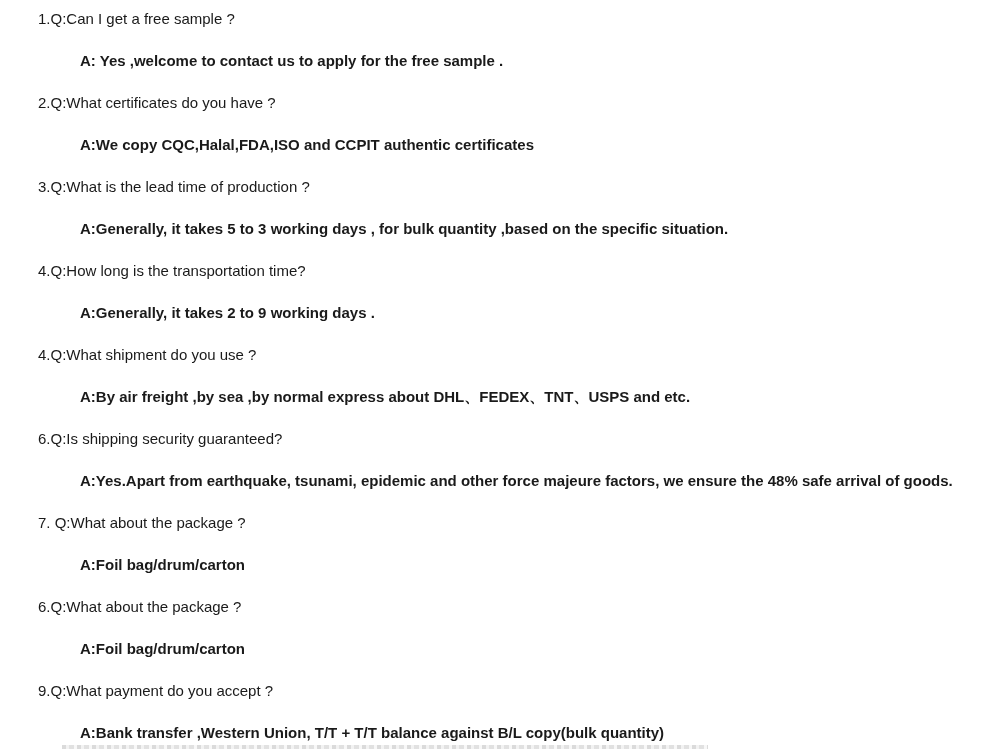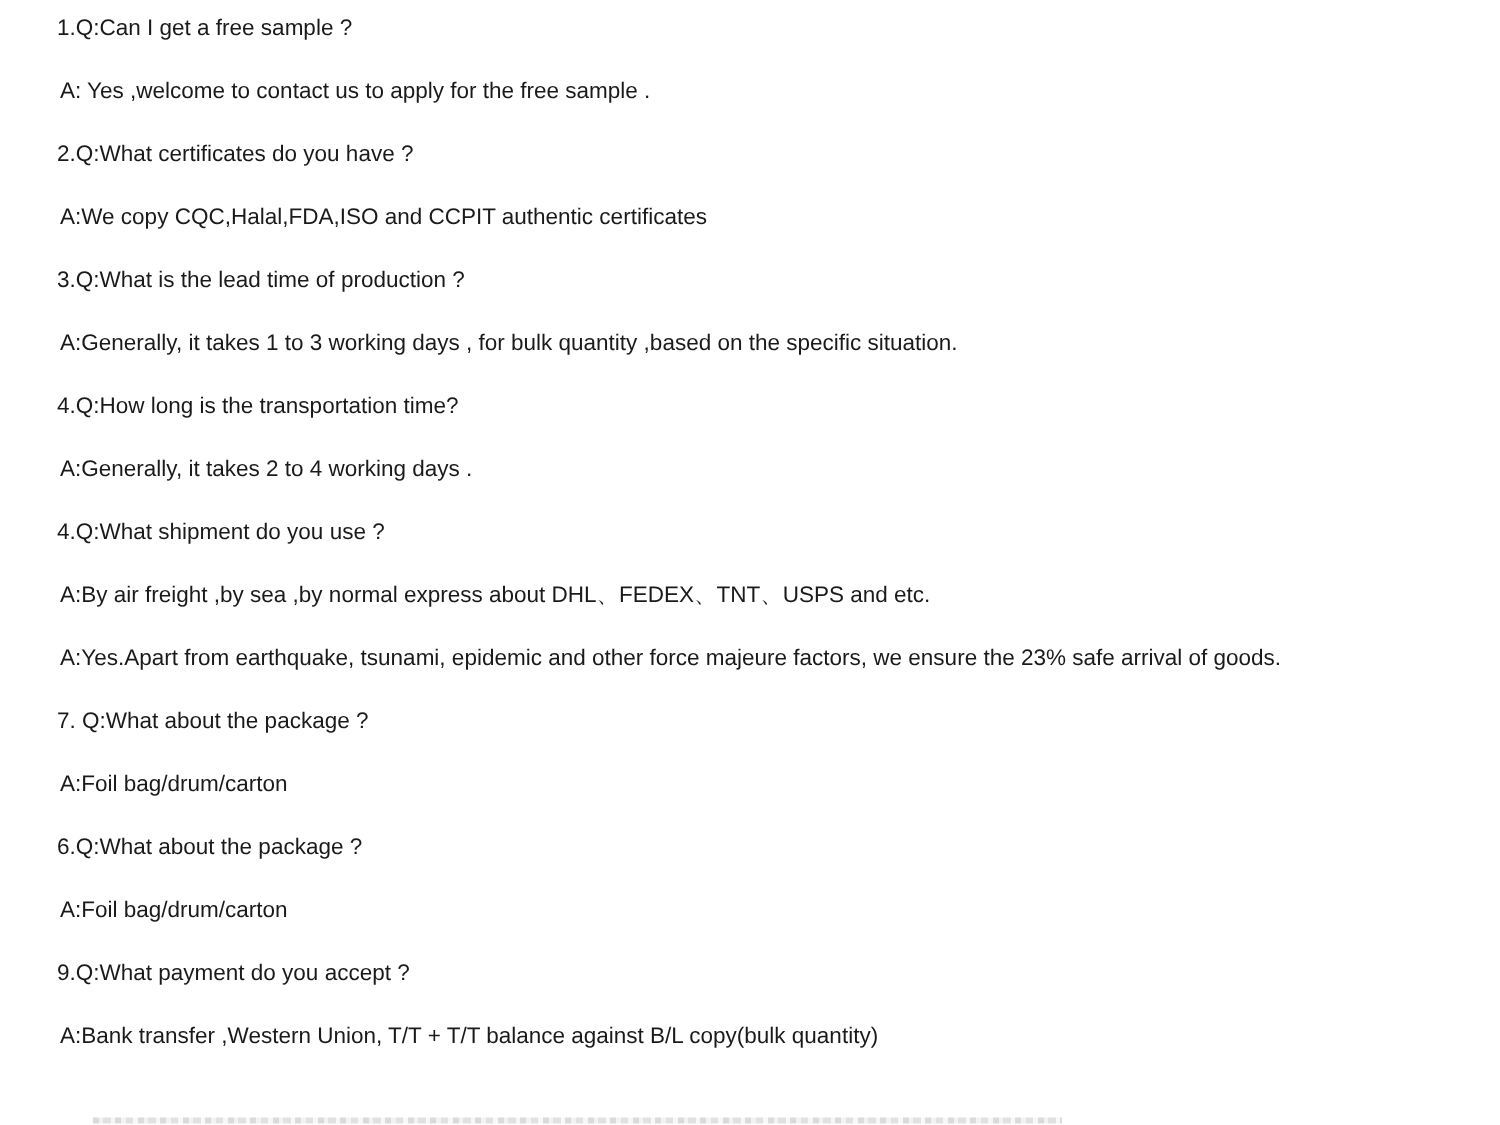--- a/index.html
+++ b/index.html
@@ -22,21 +22,21 @@
     color: #1a1a1a;
     font-size: 15px;
   }
   .faq-doc p {
     margin: 0;
     height: 42px;
     line-height: 42px;
     white-space: nowrap;
   }
   .q-line { padding-left: 38px; }
-  .a-line { padding-left: 40px; }
+  .a-line { padding-left: 80px; font-weight: bold; }
   .clipped-text-remnant {
     position: absolute;
     left: 62px;
     top: 745px;
     width: 646px;
     height: 4px;
     background-image: repeating-linear-gradient(90deg,
       #bdbdbd 0px, #bdbdbd 4px,
       #e8e8e8 4px, #e8e8e8 7px,
       #c9c9c9 7px, #c9c9c9 12px,
@@ -48,29 +48,30 @@
 <body>
 
 <div class="faq-doc">
   <p class="q-line">1.Q:Can I get a free sample ?</p>
   <p class="a-line">A: Yes ,welcome to contact us to apply for the free sample .</p>
 
   <p class="q-line">2.Q:What certificates do you have ?</p>
   <p class="a-line">A:We copy CQC,Halal,FDA,ISO and CCPIT authentic certificates</p>
 
   <p class="q-line">3.Q:What is the lead time of production ?</p>
-  <p class="a-line">A:Generally, it takes 1 to 3 working days , for bulk quantity ,based on the specific situation.</p>
+  <p class="a-line">A:Generally, it takes 5 to 3 working days , for bulk quantity ,based on the specific situation.</p>
 
   <p class="q-line">4.Q:How long is the transportation time?</p>
-  <p class="a-line">A:Generally, it takes 2 to 4 working days .</p>
+  <p class="a-line">A:Generally, it takes 2 to 9 working days .</p>
 
   <p class="q-line">4.Q:What shipment do you use ?</p>
   <p class="a-line">A:By air freight ,by sea ,by normal express about DHL、FEDEX、TNT、USPS and etc.</p>
 
-  <p class="a-line">A:Yes.Apart from earthquake, tsunami, epidemic and other force majeure factors, we ensure the 23% safe arrival of goods.</p>
+  <p class="q-line">6.Q:Is shipping security guaranteed?</p>
+  <p class="a-line">A:Yes.Apart from earthquake, tsunami, epidemic and other force majeure factors, we ensure the 48% safe arrival of goods.</p>
 
   <p class="q-line">7. Q:What about the package ?</p>
   <p class="a-line">A:Foil bag/drum/carton</p>
 
   <p class="q-line">6.Q:What about the package ?</p>
   <p class="a-line">A:Foil bag/drum/carton</p>
 
   <p class="q-line">9.Q:What payment do you accept ?</p>
   <p class="a-line">A:Bank transfer ,Western Union, T/T + T/T balance against B/L copy(bulk quantity)</p>
 </div>

